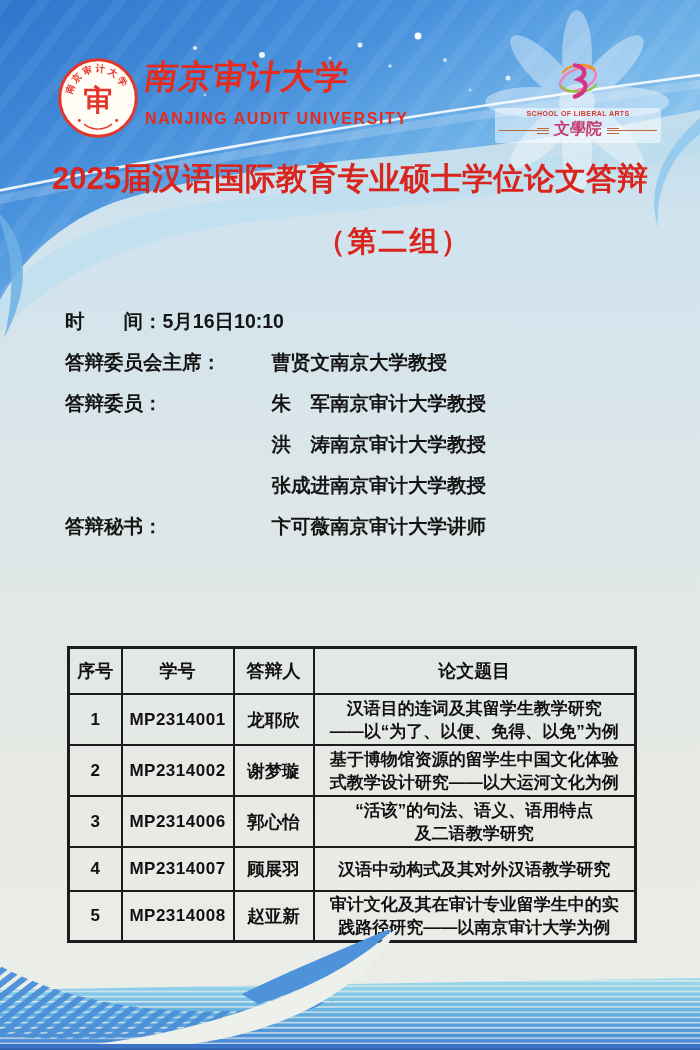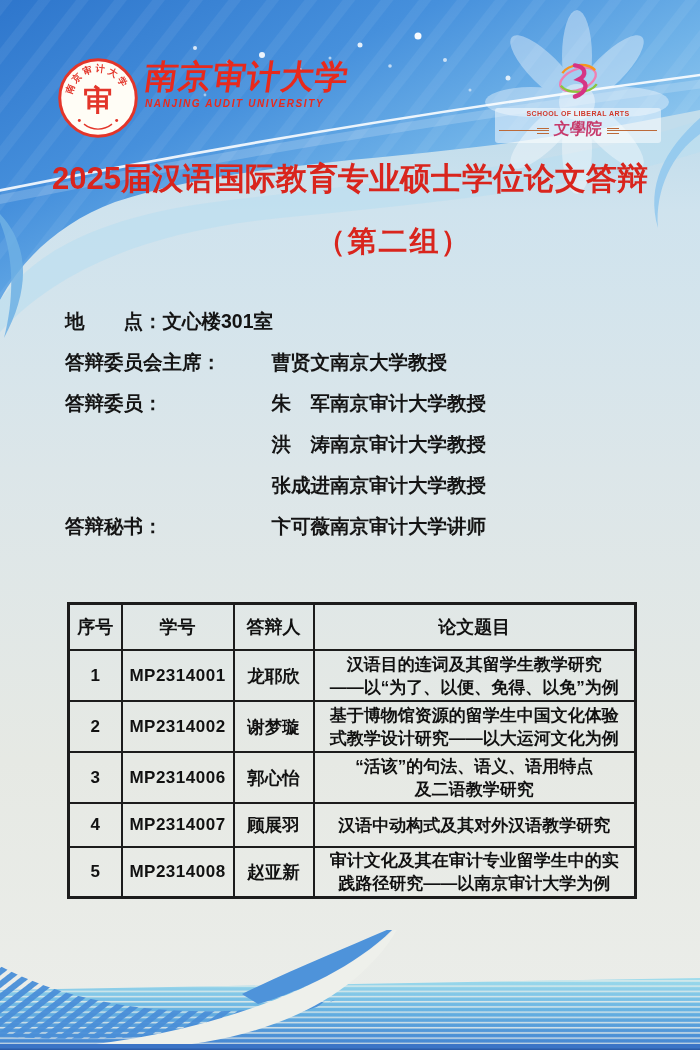--- a/index.html
+++ b/index.html
@@ -10,21 +10,21 @@
   }
   svg{display:block;}
   .hdr-art,.ftr-art{position:absolute;left:0;}
   .hdr-art{top:0;}
   .ftr-art{top:930px;}
 
   
   .uni-block{position:absolute;left:56px;top:56px;display:flex;align-items:flex-start;gap:5px;}
   .uni-names{margin-top:3px;}
   .uni-cn{font-size:33px;font-weight:900;color:#e8291c;letter-spacing:1px;transform:skewX(-8deg);line-height:1.1;}
-  .uni-en{font-size:10px;font-weight:700;color:#e8291c;letter-spacing:1.6px;margin-top:3px;font-style:italic;}
+  .uni-en{font-size:16px;font-weight:700;color:#e8291c;letter-spacing:1.6px;margin-top:15px;}
 
   
   .school-block{position:absolute;left:495px;top:56px;width:166px;display:flex;flex-direction:column;align-items:center;}
   .school-badge{background:rgba(255,255,255,.5);border-radius:3px;padding:2px 4px 3px;width:100%;box-sizing:border-box;margin-top:2px;}
   .school-en{font-size:7px;font-weight:700;color:#d03a2c;letter-spacing:.4px;text-align:center;}
   .school-cn-row{display:flex;align-items:center;gap:5px;margin-top:2px;}
   .school-cn{font-size:16px;font-weight:800;color:#c73a6b;transform:skewX(-5deg);white-space:nowrap;}
   .deco{flex:1;height:6px;position:relative;}
   .deco::before{content:"";position:absolute;left:0;right:0;top:3px;border-top:1.3px solid #bc6a3a;}
   .deco-l::after,.deco-r::after{content:"";position:absolute;top:1px;height:4px;width:12px;border-top:1.2px solid #bc6a3a;border-bottom:1.2px solid #bc6a3a;}
@@ -37,21 +37,21 @@
 
   
   .info{position:absolute;left:65px;top:301px;right:30px;color:#141414;font-size:19.5px;font-weight:700;}
   .info .row{height:41px;display:flex;align-items:center;white-space:nowrap;}
   .info .pair{display:inline-block;width:260px;}
   .info .lab{display:inline-block;width:157px;}
   .info .nm{display:inline-block;width:108px;text-align:right;}
 
   
   table.defense{position:absolute;left:67px;top:602px;width:567px;border-collapse:collapse;table-layout:fixed;color:#111;}
-  table.defense{border:3px solid #1c1c1c;}
+  table.defense{border:3px solid #1c1c1c;margin-top:44px;}
   table.defense th,table.defense td{border:2px solid #1c1c1c;padding:0;text-align:center;vertical-align:middle;}
   table.defense th{font-size:18px;font-weight:700;height:44px;}
   td.c-no{font-size:17px;font-weight:600;}
   td.c-id{font-size:17px;font-weight:600;letter-spacing:.5px;}
   td.c-name{font-size:17.5px;font-weight:600;}
   td.c-title{font-size:17px;font-weight:600;padding:3px 4px;}
   .tl{line-height:23px;}
   .tl:empty{display:none;}
   col.w-no{width:53px;} col.w-id{width:112px;} col.w-name{width:80px;} col.w-title{width:322px;}
   tr.r1{height:51px;} tr.r2{height:51px;} tr.r3{height:51px;} tr.r4{height:44px;} tr.r5{height:50px;}
@@ -148,21 +148,21 @@
         <span class="deco deco-r"></span>
       </div>
     </div>
   </div>
 
   <div class="title1">2025届汉语国际教育专业硕士学位论文答辩</div>
   <div class="title2">（第二组）</div>
 
   <div class="info">
     <div class="row">
-      <span><span>地　　点：</span><span>文心楼301室</span></span>
+      <span class="pair"><span>时　　间：</span><span>5月16日10:10</span></span>
     </div>
     <div class="row">
       <span class="lab">答辩委员会主席：</span>
       <span class="nm">曹贤文</span>
       <span class="aff">南京大学教授</span>
     </div>
     <div class="row">
       <span class="lab">答辩委员：</span>
       <span class="nm">朱　军</span>
       <span class="aff">南京审计大学教授</span>

